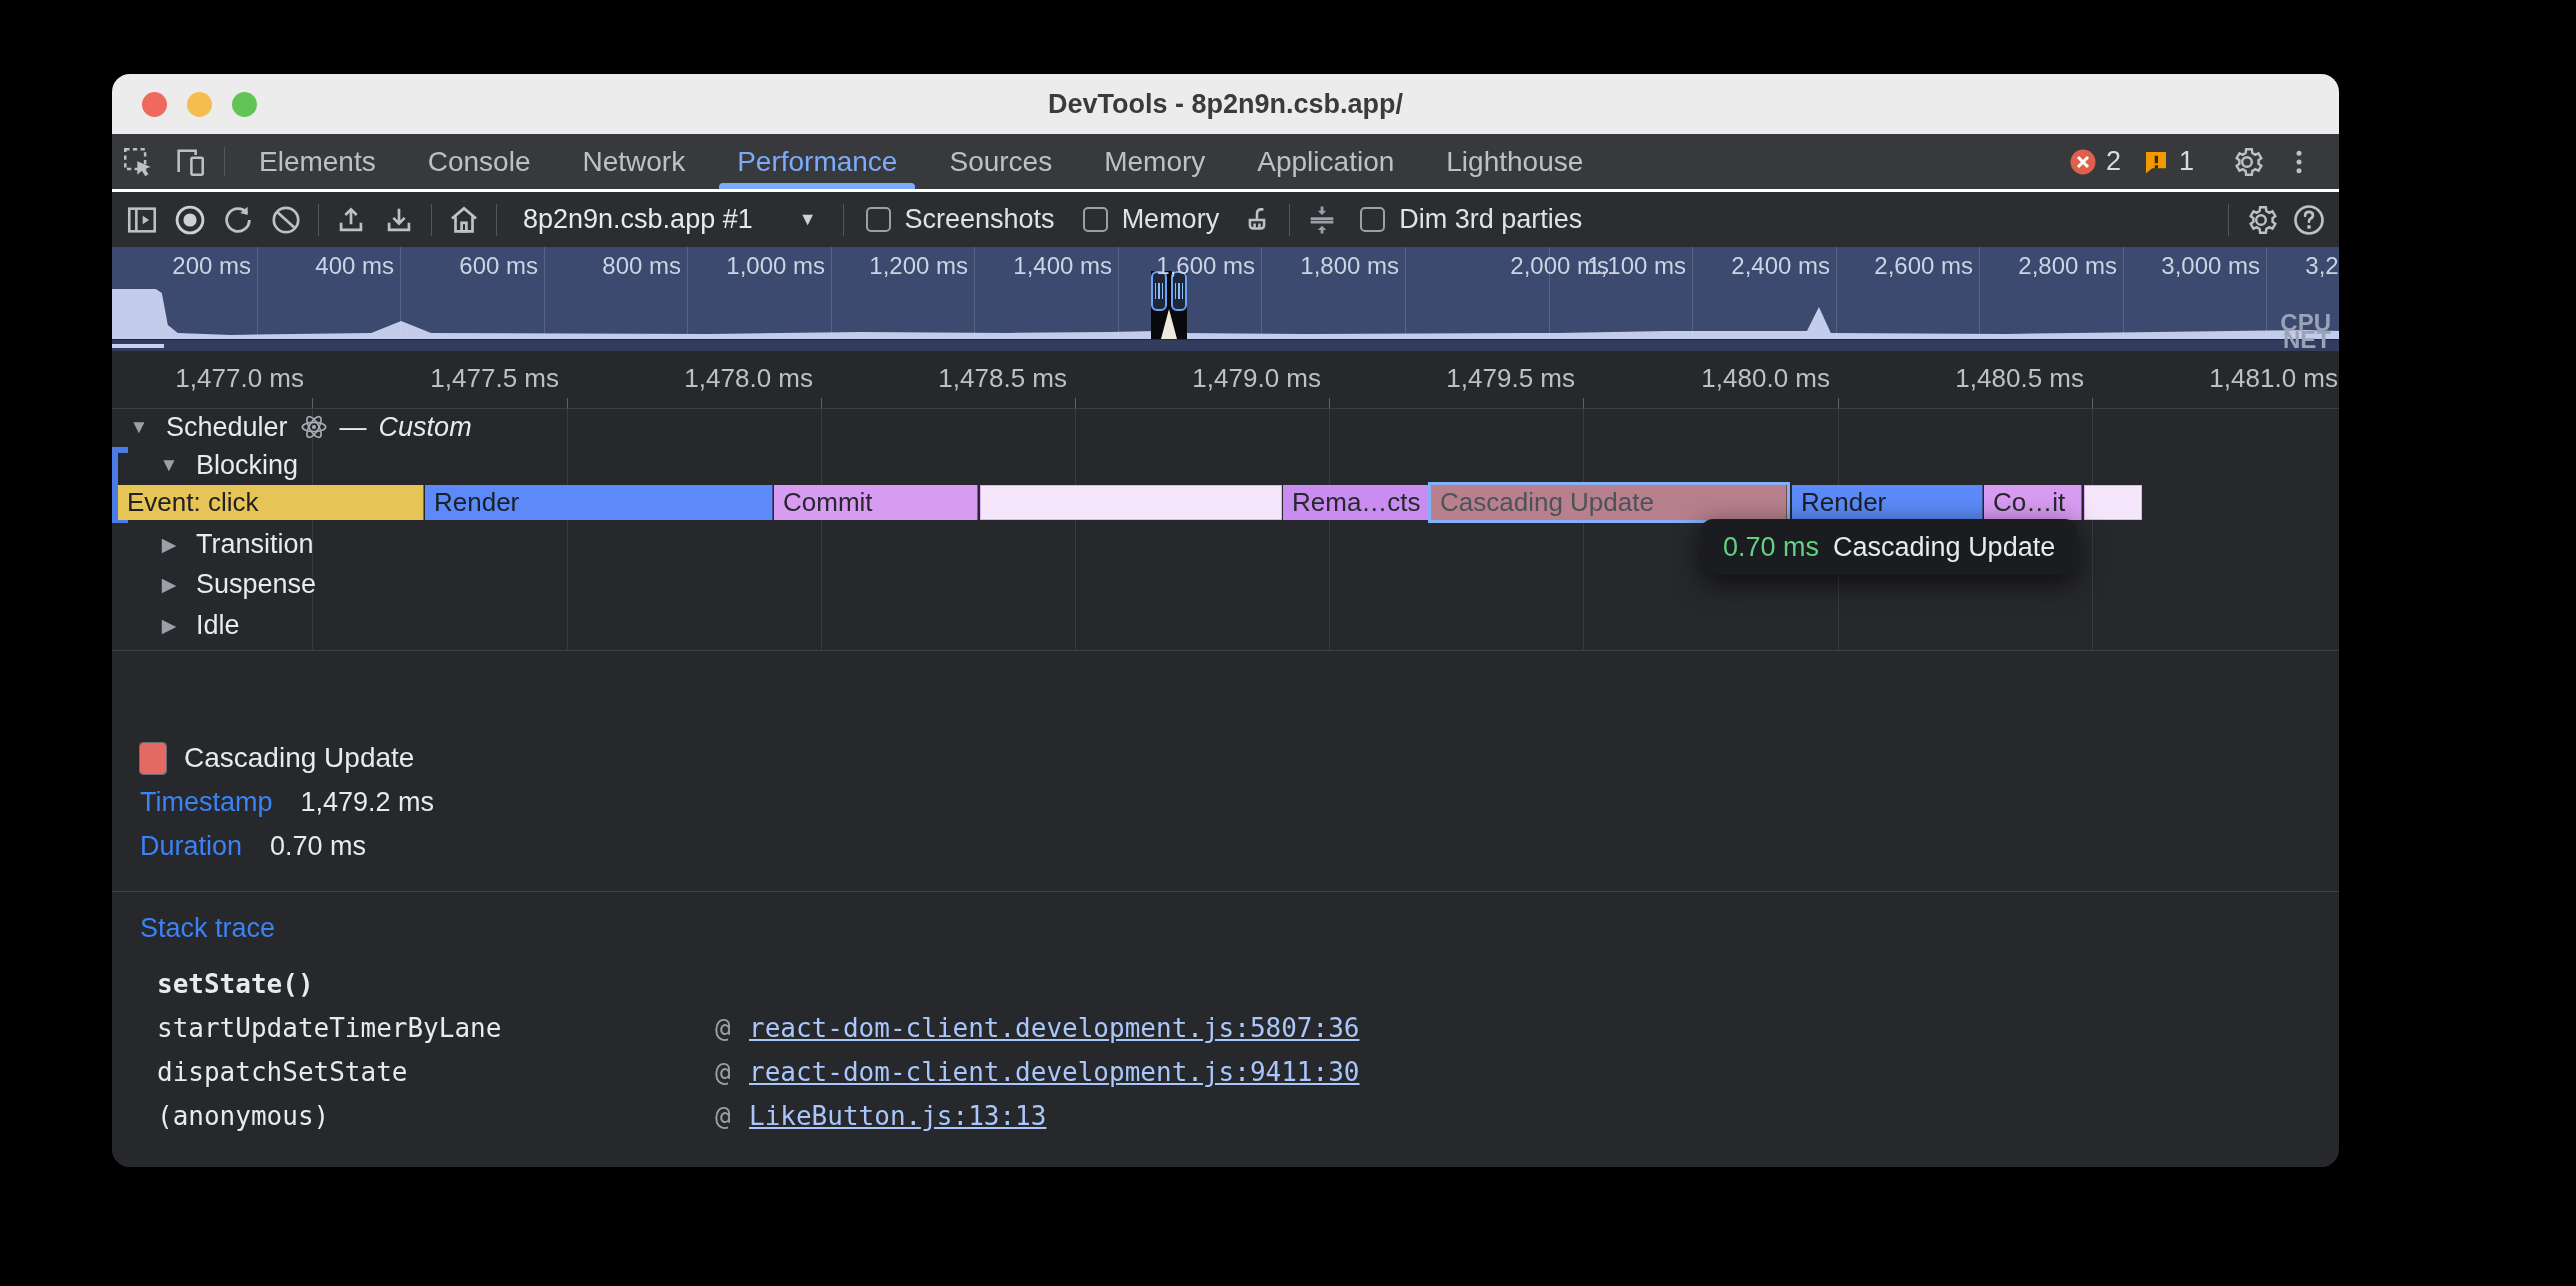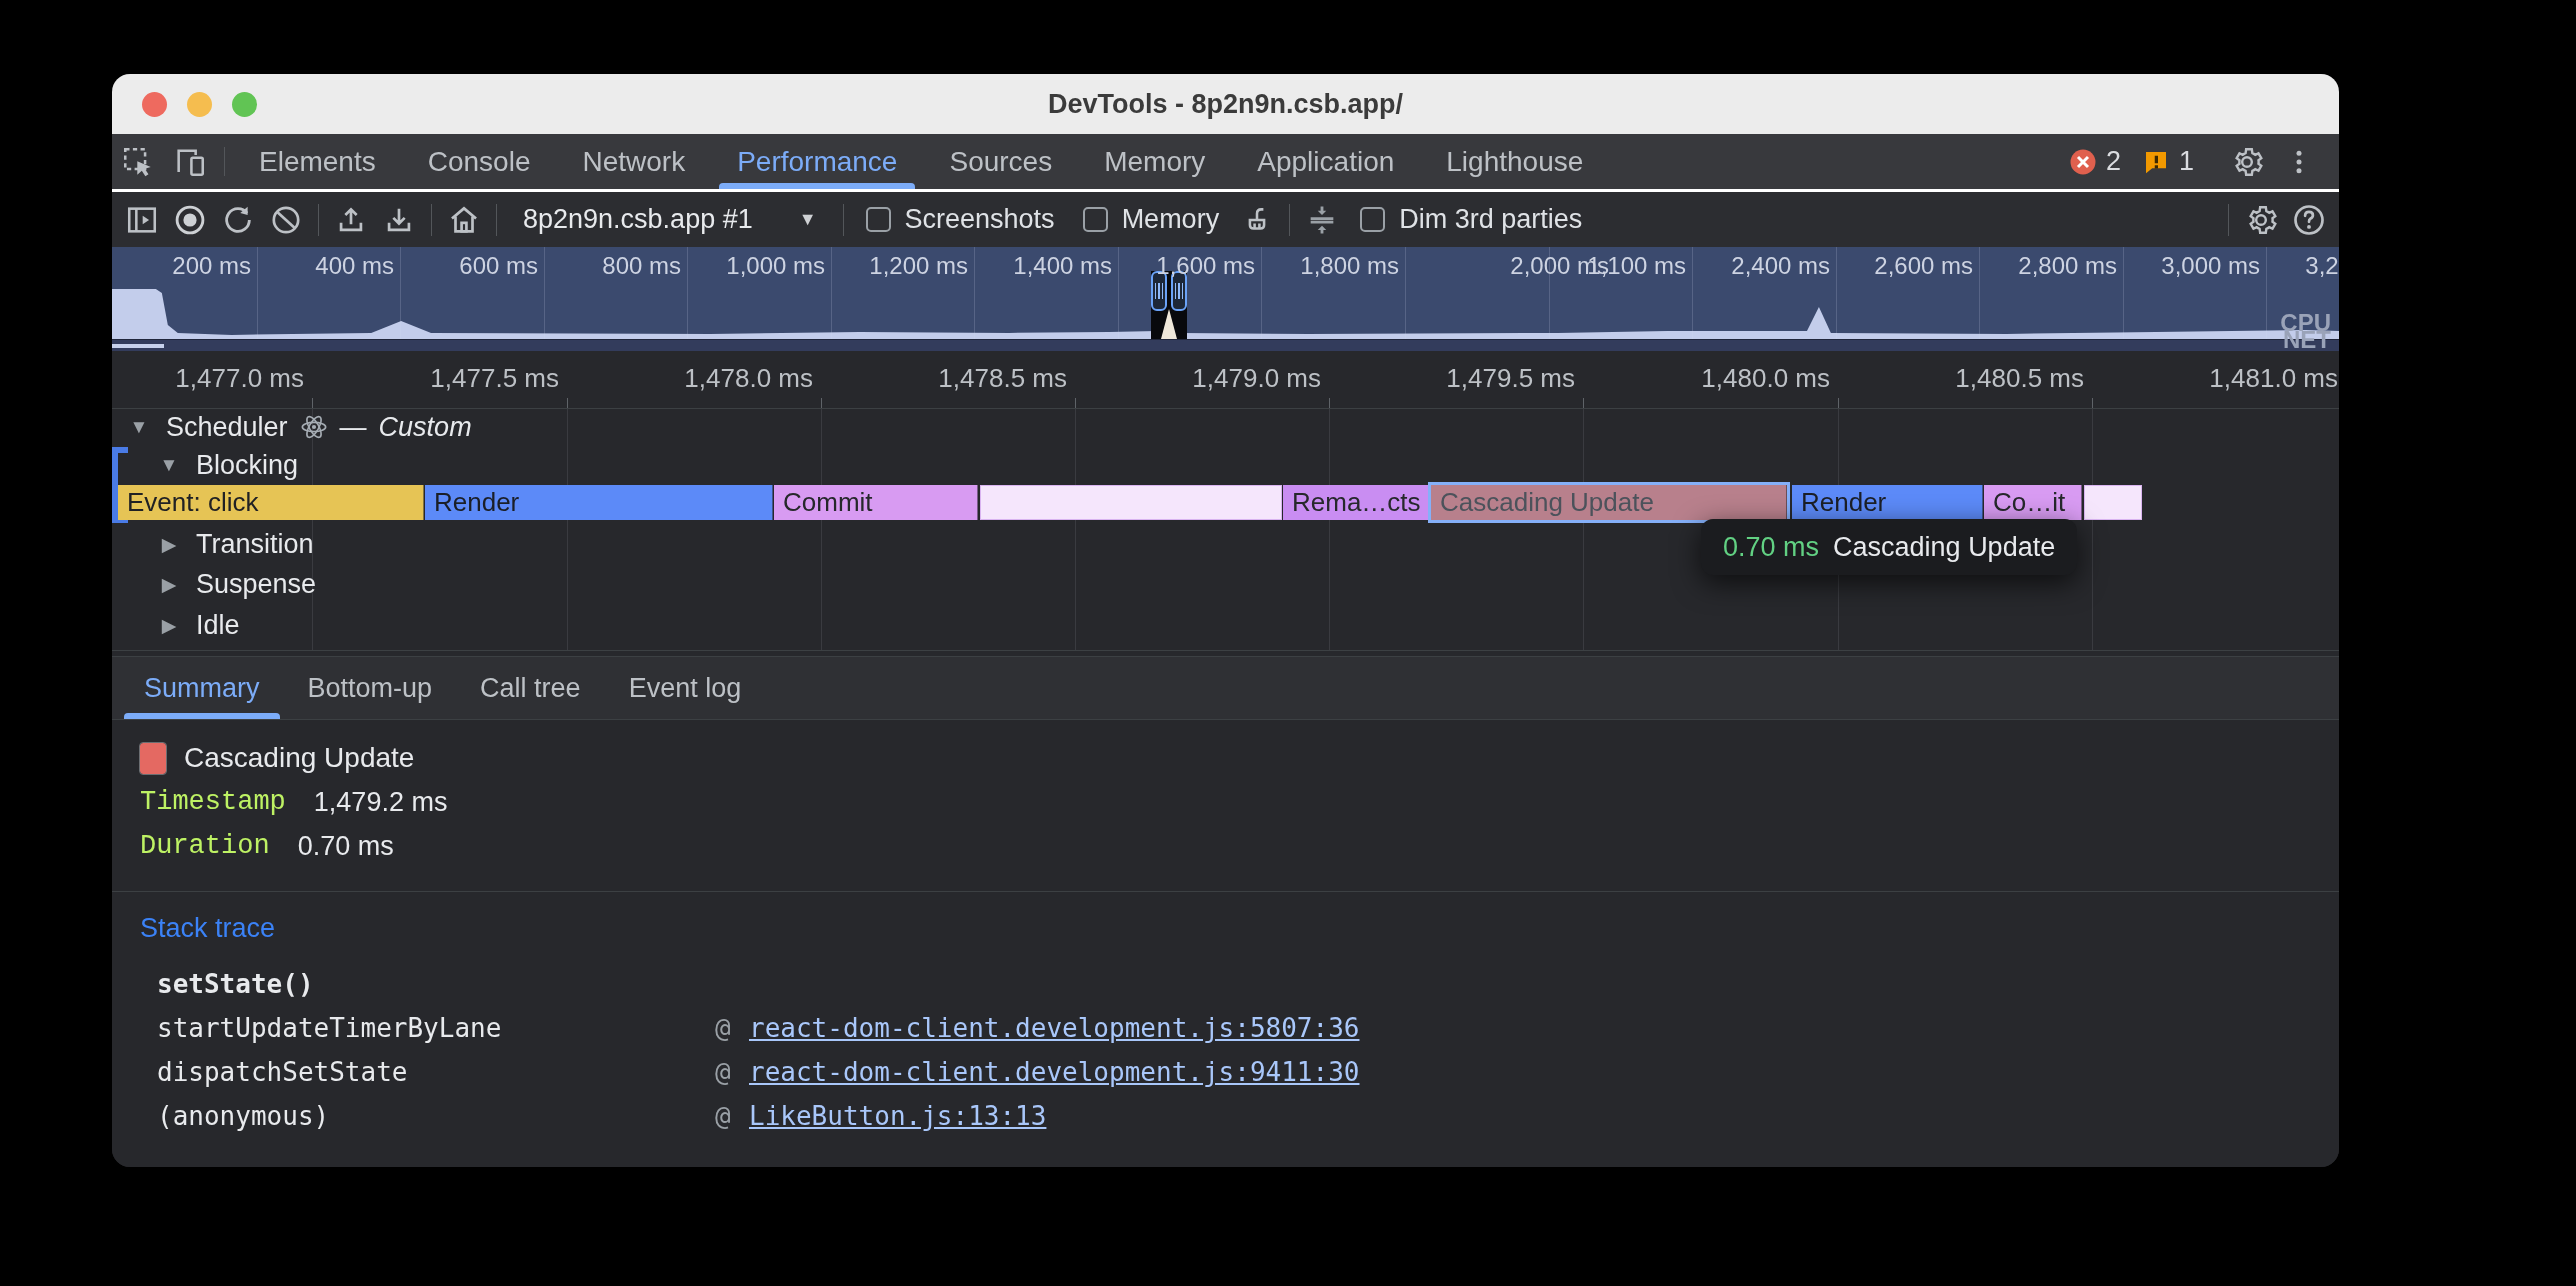--- a/index.html
+++ b/index.html
@@ -71,21 +71,21 @@
   .bottom-tabbar { position:absolute; top:582px; left:0; right:0; height:64px; background:#2f3034; border-top:1px solid #3c4043; border-bottom:1px solid #3c4043; display:flex; align-items:stretch; padding-left:8px; }
   .btab { position:relative; display:flex; align-items:center; padding:0 24px; font-size:27px; color:#bdc1c6; }
   .btab.active { color:#7cacf8; }
   .btab.active::after { content:""; position:absolute; left:4px; right:4px; bottom:0; height:6px; border-radius:4px 4px 0 0; background:#7cacf8; }
 
   
   .summary { position:absolute; top:646px; left:0; right:0; height:171px; background:#27282c; padding:16px 0 0 28px; }
   .sum-event { display:flex; align-items:center; gap:18px; height:44px; font-size:28px; color:#e8eaed; }
   .swatch { width:26px; height:31px; border-radius:3px; background:#e46962; outline:1px solid #6b6e72; }
   .sum-row { display:flex; align-items:center; gap:28px; height:44px; font-size:27px; }
-  .sum-label { color:#bef264;font-family:Liberation Mono, monospace; } .sum-value { color:#e8eaed; }
+  .sum-label { color:#3b82f6; } .sum-value { color:#e8eaed; }
   .sec-divider { position:absolute; top:817px; left:0; right:0; height:1px; background:#3c4043; }
 
   
   .stack { position:absolute; top:818px; left:0; right:0; bottom:0; background:#27282c; padding:14px 0 0 28px; }
   .stack-title { font-size:27px; color:#3b82f6; height:44px; display:flex; align-items:center; }
   .frames { margin-top:12px; padding-left:17px; font-family:"DejaVu Sans Mono",monospace; font-size:26px; }
   .frame { display:grid; grid-template-columns:558px 34px auto; align-items:center; height:44px; color:#e8eaed; }
   .frame .fn.bold { font-weight:700; }
   .frame .at { color:#9aa0a6; }
   .frame a { color:#a9c7fa; text-decoration:underline; }
@@ -391,26 +391,20 @@
       <span class="tri">▶</span>
       <span>Idle</span>
     </div>
     <div class="fl-divider"></div>
     <div class="tooltip">
       <span class="tt-dur">0.70 ms</span>
       <span class="tt-label">Cascading Update</span>
     </div>
   </div>
 
-  <div class="bottom-tabbar" id="bottom-tabs">
-      <div class="btab active">Summary</div>
-      <div class="btab">Bottom-up</div>
-      <div class="btab">Call tree</div>
-      <div class="btab">Event log</div>
-    </div>
 
   <div class="summary">
     <div class="sum-event">
       <span class="swatch" id="sum-swatch" style="background: rgb(228, 105, 98);"></span>
       <span>Cascading Update</span>
     </div>
     <div id="summary-rows">
         <div class="sum-row">
           <span class="sum-label">Timestamp</span>
           <span class="sum-value">1,479.2 ms</span>

